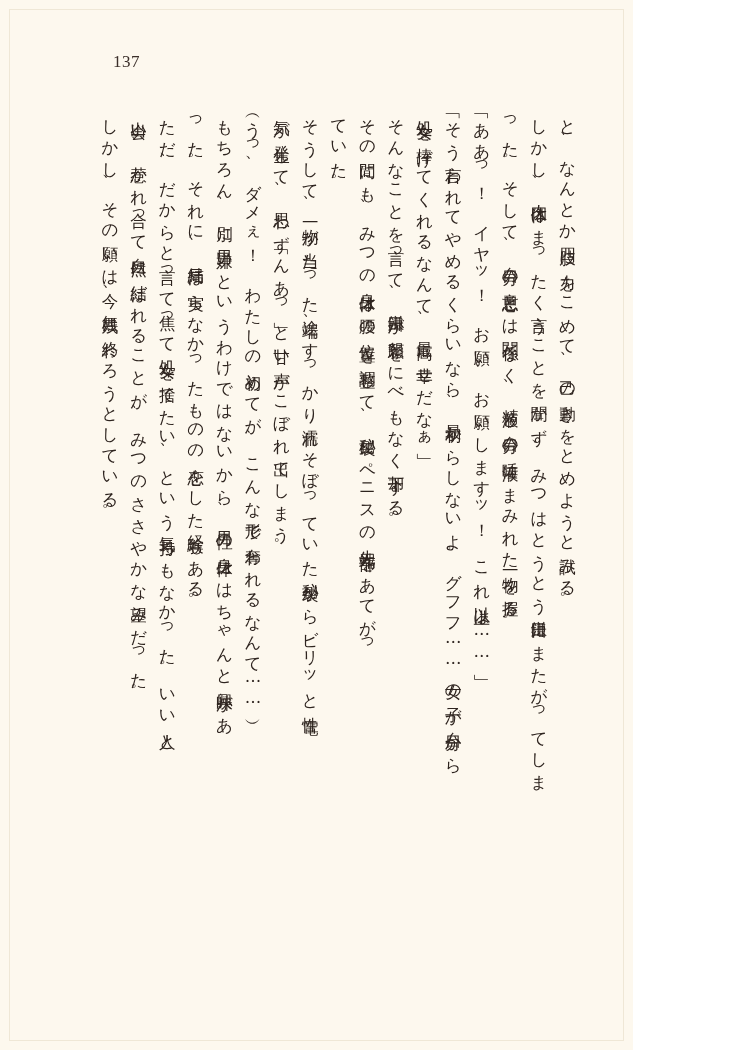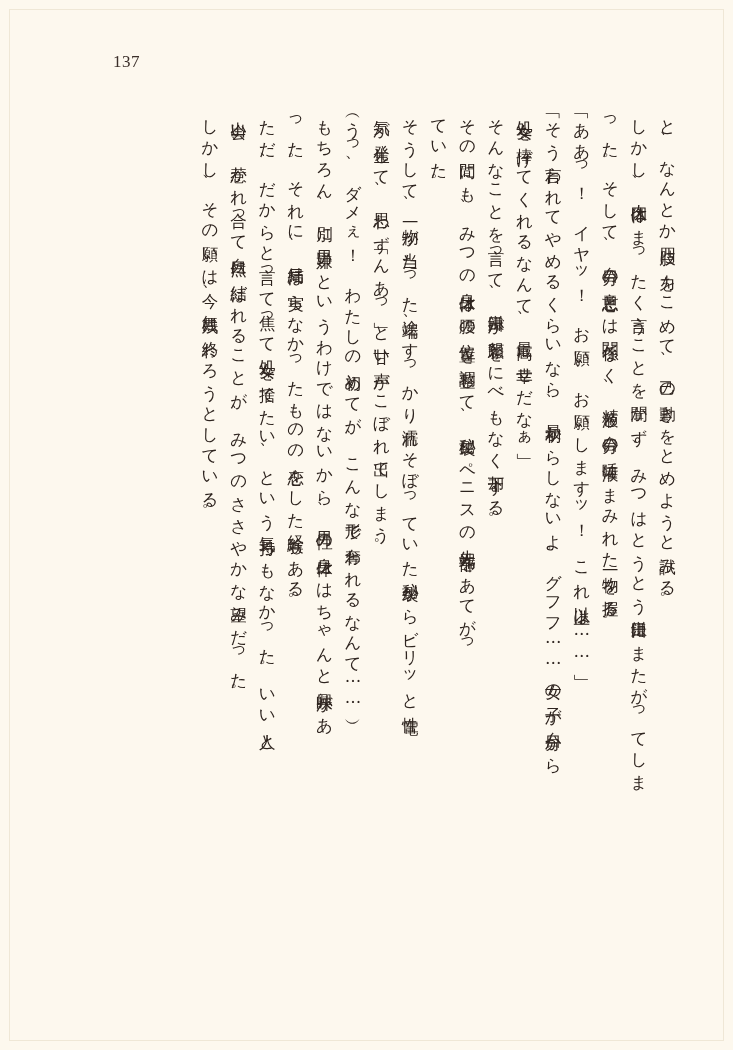--- a/index.html
+++ b/index.html
@@ -8,21 +8,21 @@
     background: #ffffff;
   }
   body {
     width: 733px;
     height: 1050px;
     overflow: hidden;
     font-family: "Liberation Serif", "DejaVu Serif", serif;
   }
   #page {
     position: relative;
-    width: 733px;
+    width: 633px;
     height: 1050px;
     background: #fdf8ee;
     box-sizing: border-box;
   }
   
   #page::before {
     content: "";
     position: absolute;
     left: 9px; top: 9px; right: 9px; bottom: 9px;
     border: 1px solid #efe7d6;

